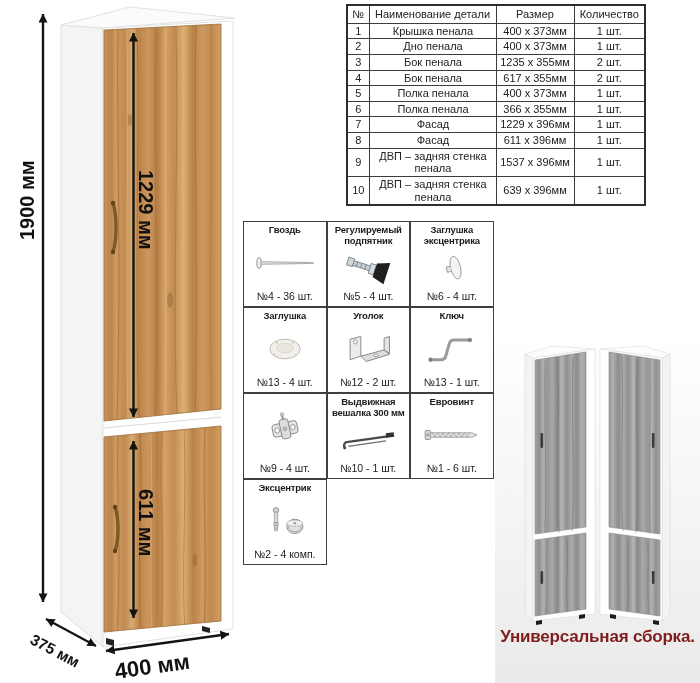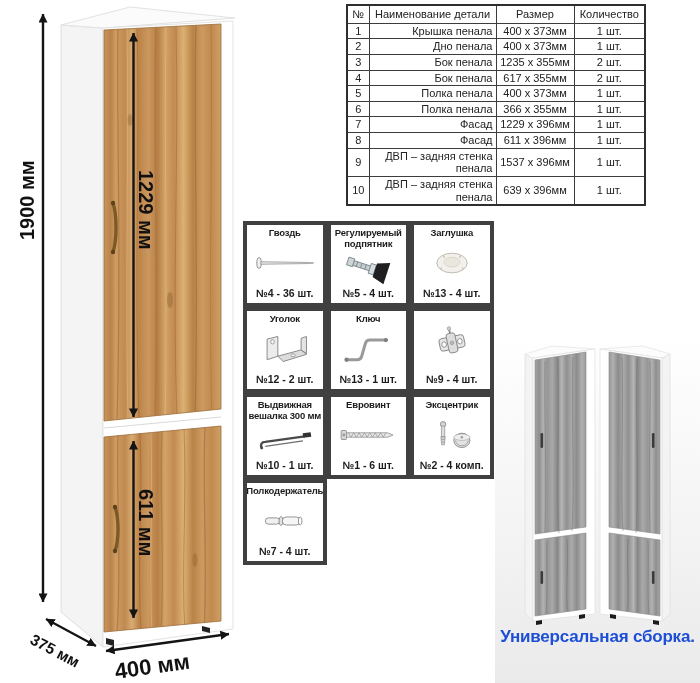--- a/index.html
+++ b/index.html
@@ -6,37 +6,37 @@
   .stage{position:relative;width:700px;height:683px;background:#fff;overflow:hidden;
          font-family:"Liberation Sans",sans-serif;color:#1c1c1c;}
 
   
   .parts-table{position:absolute;left:346px;top:4px;border-collapse:collapse;
                font-size:11px;line-height:1.15;color:#222;}
   .parts-table th,.parts-table td{border:1px solid #3c3c3c;padding:1px 3px;font-weight:normal;}
   .parts-table{border:2px solid #2e2e2e;}
   .parts-table th{text-align:center;padding:2px 3px;}
   .parts-table td.c0,.parts-table td.c2,.parts-table td.c3{text-align:center;}
-  .parts-table td.c1{text-align:right;padding-left:4px;}
+  .parts-table td.c1{text-align:center;padding-left:4px;}
 
   
   .hw-grid{position:absolute;left:243px;top:221px;display:grid;
            grid-template-columns:repeat(3,83.5px);
            grid-template-rows:repeat(4,86px) 77px;}
-  .hw-cell{border:4px solid #404040;background:#fff;display:flex;flex-direction:column;
+  .hw-cell{border:1px solid #404040;background:#fff;display:flex;flex-direction:column;
            align-items:center;box-sizing:border-box;overflow:hidden;}
   .hw-title{font-weight:bold;font-size:9.5px;letter-spacing:-0.2px;text-align:center;
             line-height:1.12;padding:3px 1px 0 1px;}
   .hw-icon{flex:1;display:flex;align-items:center;justify-content:center;width:100%;}
-  .hw-count{font-weight:bold;font-size:10.5px;padding-bottom:4px;white-space:nowrap;}
+  .hw-count{font-weight:normal;font-size:10.5px;padding-bottom:4px;white-space:nowrap;}
 
   
   .variants-svg{position:absolute;left:495px;top:333px;}
   .variants-caption{position:absolute;left:495px;top:627px;width:205px;text-align:center;
-                    font-weight:bold;font-size:17px;letter-spacing:-0.2px;color:#1d4ed8;}
+                    font-weight:bold;font-size:17px;letter-spacing:-0.2px;color:#7f1d1d;}
 
   .cabinet-svg{position:absolute;left:0;top:0;}
   svg text.dim{font-family:"Liberation Sans",sans-serif;font-weight:bold;fill:#111;}
 </style>
 </head>
 <body>
 
 <div class="stage">
 
   <svg class="cabinet-svg" width="250" height="683" viewBox="0 0 250 683">
@@ -237,20 +237,32 @@
               <line x1="28" y1="16" x2="28" y2="21.5" stroke="#7e8a90"></line>
     <line x1="33" y1="16" x2="33" y2="21.5" stroke="#7e8a90"></line>
     <rect x="38" y="13" width="6" height="11.5" fill="#d7dde0" stroke="#7e8a90"></rect>
     <polygon points="44,11 58,6 58,31 44,27" fill="#1f1f1f"></polygon>
   </g>
 </svg>
         </div>
         <div class="hw-count">№5 - 4 шт.</div>
       </div>
       <div class="hw-cell">
+        <div class="hw-title">Заглушка эксцентрика</div>
+        <div class="hw-icon">
+          <svg width="70" height="34" viewBox="0 0 72 38">
+  <g transform="rotate(-14 38 19)">
+    <ellipse cx="40" cy="19" rx="5.5" ry="13" fill="#f3f3f3" stroke="#9a9a9a"></ellipse>
+    <path d="M34.5,16 h-4.5 v6 h4.5" fill="#e4e4e4" stroke="#9a9a9a"></path>
+  </g>
+</svg>
+        </div>
+        <div class="hw-count">№6 - 4 шт.</div>
+      </div>
+      <div class="hw-cell">
         <div class="hw-title">Заглушка</div>
         <div class="hw-icon">
           <svg width="70" height="34" viewBox="0 0 72 38">
   <ellipse cx="36" cy="19" rx="17" ry="11" fill="#f2f0ea" stroke="#b9b5aa"></ellipse>
   <ellipse cx="36" cy="18" rx="9" ry="5.5" fill="#e9e6dd" stroke="#cfcabd" stroke-width="0.7"></ellipse>
   <circle cx="24" cy="25" r="1" fill="#c4bfb2"></circle>
             <circle cx="48" cy="25" r="1" fill="#c4bfb2"></circle>
   <circle cx="27" cy="12" r="1" fill="#c4bfb2"></circle>
             <circle cx="45" cy="12" r="1" fill="#c4bfb2"></circle>
 </svg>
@@ -330,32 +342,20 @@
   <path d="M23.5,21 h5 l-1,9 h-3 Z" fill="#cfcfcf" stroke="#8a8a8a" stroke-width="0.7"></path>
   <line x1="23.8" y1="24" x2="28.2" y2="24" stroke="#8a8a8a" stroke-width="0.6"></line>
   <line x1="24" y1="27" x2="28" y2="27" stroke="#8a8a8a" stroke-width="0.6"></line>
   <ellipse cx="47" cy="25" rx="9" ry="8" fill="#e3e3e3" stroke="#858585"></ellipse>
   <ellipse cx="47" cy="21.5" rx="9" ry="3.5" fill="#efefef" stroke="#9a9a9a" stroke-width="0.6"></ellipse>
   <path d="M40,25 a7,6 0 1 0 14,0" fill="none" stroke="#9a9a9a"></path>
   <circle cx="47" cy="21.5" r="1.4" fill="#9a9a9a"></circle>
 </svg>
         </div>
         <div class="hw-count">№2 - 4 комп.</div>
-      </div>
-      <div class="hw-cell">
-        <div class="hw-title">Полкодержатель</div>
-        <div class="hw-icon">
-          <svg width="70" height="34" viewBox="0 0 72 38">
-  <rect x="14" y="15.5" width="16" height="7" rx="3.4" fill="#f1f1f1" stroke="#8a8a8a"></rect>
-  <ellipse cx="31.5" cy="19" rx="2.2" ry="5" fill="#e3e3e3" stroke="#8a8a8a"></ellipse>
-  <rect x="33" y="14.5" width="20" height="9" rx="4.4" fill="#f6f6f6" stroke="#8a8a8a"></rect>
-  <ellipse cx="53" cy="19" rx="2" ry="4.4" fill="#ffffff" stroke="#8a8a8a"></ellipse>
-</svg>
-        </div>
-        <div class="hw-count">№7 - 4 шт.</div>
       </div>
     </div>
 
   <svg class="variants-svg" width="205" height="350" viewBox="0 0 205 350">
     <defs>
       <linearGradient id="bgGrad" x1="0" y1="0" x2="0" y2="1">
         <stop offset="0" stop-color="#ffffff"></stop>
           <stop offset="0.5" stop-color="#f5f5f5"></stop>
         <stop offset="1" stop-color="#eaeaea"></stop>
       </linearGradient>

